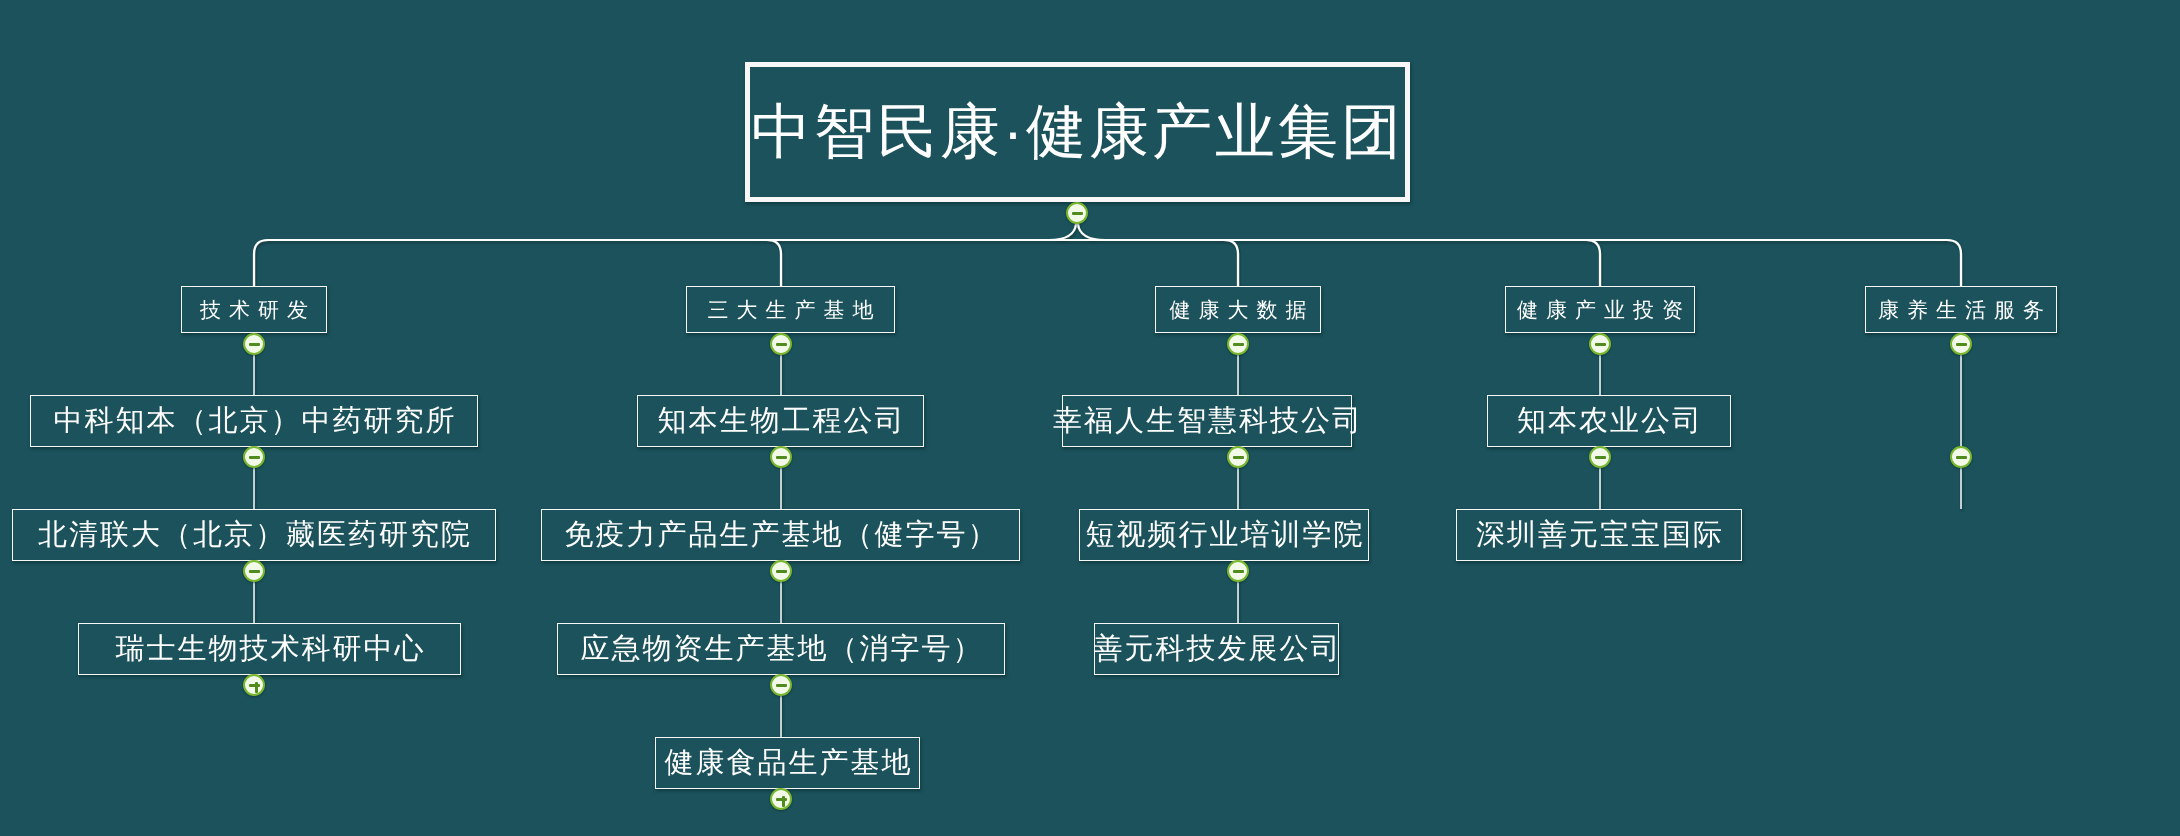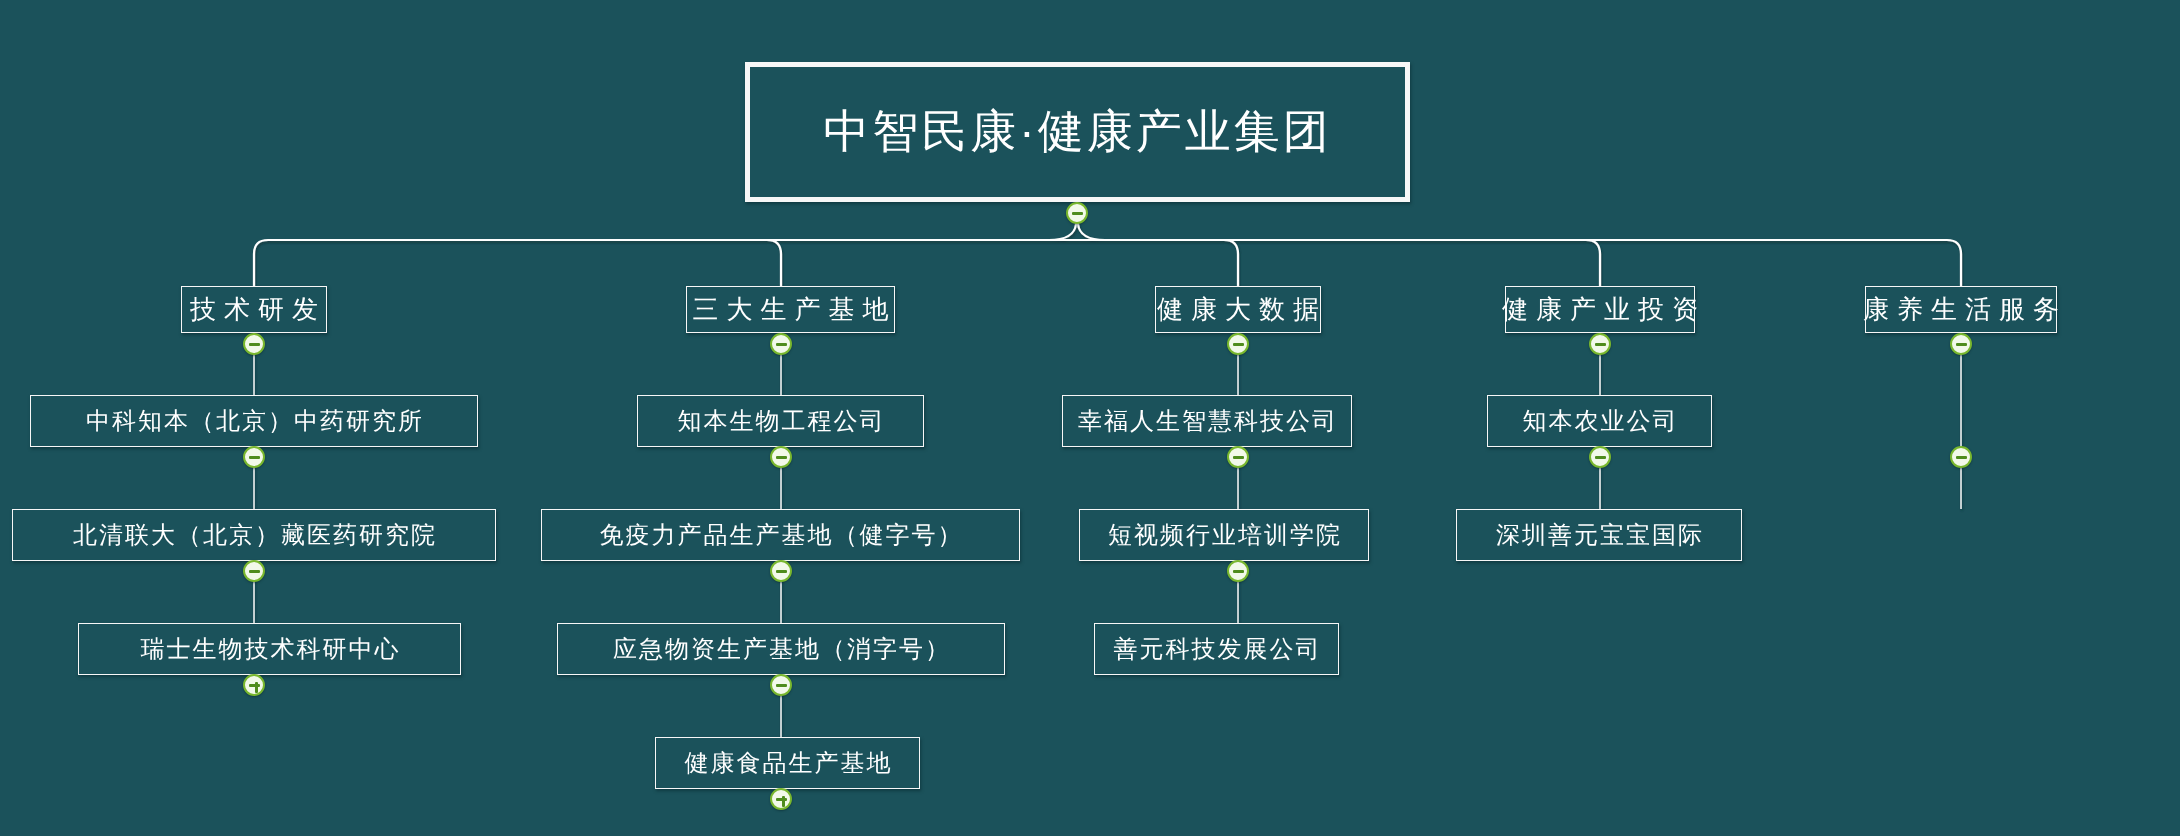--- a/index.html
+++ b/index.html
@@ -16,34 +16,34 @@
     display:flex;align-items:center;justify-content:center;
     box-sizing:border-box;
     color:#ffffff;
     background:#1b525b;
     border:1px solid #f7f7f7;
     white-space:nowrap;
     box-shadow:1px 2px 3px rgba(8,38,43,.55);
   }
   .root{
     border-width:5px;
-    font-size:46px;
+    font-size:60px;
     letter-spacing:3px;
     font-weight:400;
     justify-content:center;
   }
   .branch{
     height:47px;
-    font-size:26px;
+    font-size:21px;
     letter-spacing:8px;
     text-indent:8px;
   }
   .child{
     height:52px;
-    font-size:24px;
+    font-size:29px;
     letter-spacing:2px;
     text-indent:2px;
   }
   .toggle{
     position:absolute;
     width:22px;height:22px;
     box-sizing:border-box;
     border-radius:50%;
     background:#f2f9e9;
     border:2px solid #79b72e;
@@ -133,21 +133,21 @@
   <div class="node child" style="left:1062px;top:395px;width:290px">
     <span>幸福人生智慧科技公司</span>
   </div>
   <div class="node child" style="left:1079px;top:509px;width:290px">
     <span>短视频行业培训学院</span>
   </div>
   <div class="node child" style="left:1094px;top:623px;width:245px">
     <span>善元科技发展公司</span>
   </div>
 
-  <div class="node child" style="left:1487px;top:395px;width:225px">
+  <div class="node child" style="left:1487px;top:395px;width:244px">
     <span>知本农业公司</span>
   </div>
   <div class="node child" style="left:1456px;top:509px;width:286px">
     <span>深圳善元宝宝国际</span>
   </div>
 
 
   <div class="toggle" style="left:1066px;top:202px">
       <span class="h"></span>
     </div>

